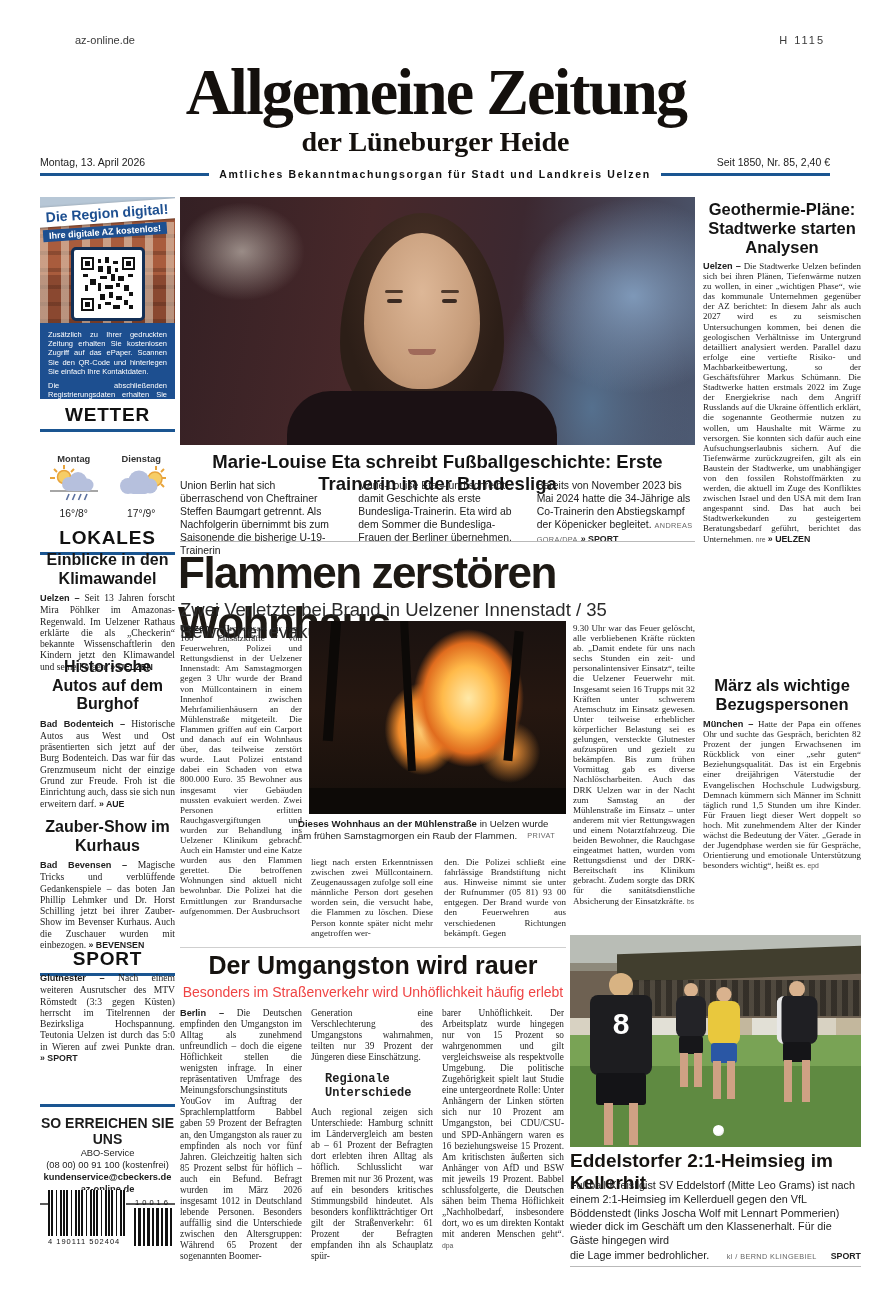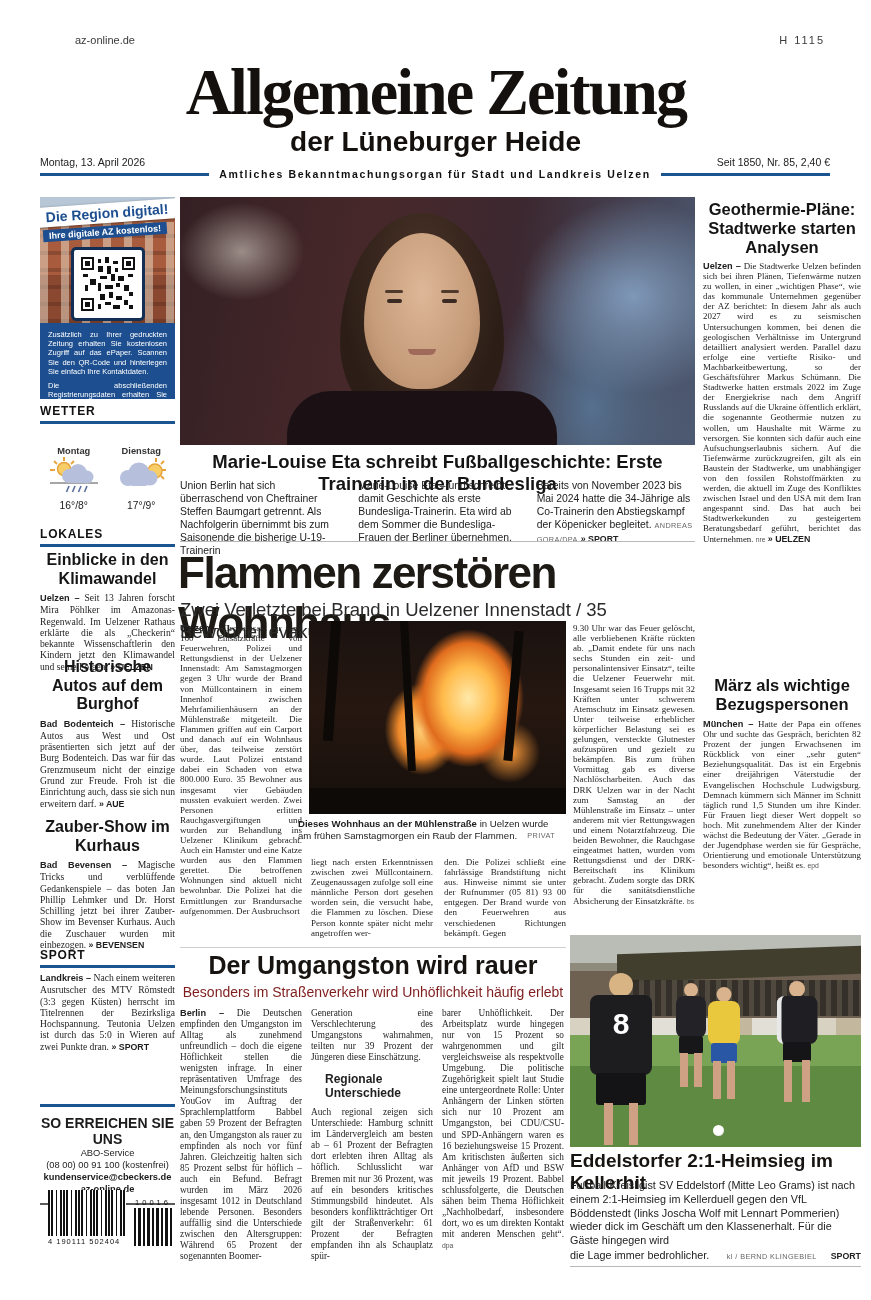--- a/index.html
+++ b/index.html
@@ -5,30 +5,30 @@
   html,body{margin:0;padding:0;background:#e8e8e8;}
   #page{position:relative;width:871px;height:1300px;background:#fff;overflow:hidden;
         font-family:"Liberation Sans","DejaVu Sans",sans-serif;color:#1c1c1c;}
 
   
   .topbar-left{position:absolute;top:34px;left:75px;font-size:11px;color:#3a3a3a;}
   .topbar-right{position:absolute;top:34px;right:46px;font-size:11px;color:#3a3a3a;letter-spacing:2px;}
   .masthead{position:absolute;top:46px;left:0;right:0;text-align:center;color:#14100d;margin-top:12px;}
   .masthead-title{display:inline-block;font-family:"Liberation Serif",serif;font-weight:bold;
       font-size:66px;line-height:68px;letter-spacing:-2px;transform:scaleX(.97);}
-  .masthead-sub{font-family:Liberation Sans, sans-serif;font-weight:bold;font-size:28px;line-height:30px;margin-top:1px;}
+  .masthead-sub{font-family:Liberation Serif, serif;font-weight:bold;font-size:28px;line-height:30px;margin-top:1px;}
   .dateline{position:absolute;top:156px;left:40px;right:41px;display:flex;justify-content:space-between;
       font-size:10.5px;color:#222;}
   .organ-row{position:absolute;top:168px;left:40px;right:41px;display:flex;align-items:center;gap:10px;}
   .organ-row .rule{flex:1;height:3px;background:#1a5591;}
   .organ-text{font-size:10.5px;font-weight:bold;letter-spacing:1.6px;color:#111;white-space:nowrap;}
 
   
   .abs{position:absolute;}
-  .sec-head{font-weight:bold;font-size:12px;text-align:left;letter-spacing:.8px;color:#111;}
+  .sec-head{font-weight:bold;font-size:19px;text-align:center;letter-spacing:.8px;color:#111;}
   .sec-rule{height:2.5px;background:#1a5591;margin-top:3px;}
   .side-title{font-weight:bold;font-size:16px;line-height:18.5px;text-align:center;color:#161616;margin-bottom:4px;}
   .side-body{font-family:"Liberation Serif","DejaVu Serif",serif;font-size:9.6px;line-height:11.3px;
       text-align:justify;color:#1e1e1e;}
   .kicker{font-family:"Liberation Sans",sans-serif;font-weight:bold;font-size:9.2px;}
   .ref{font-family:"Liberation Sans",sans-serif;font-weight:bold;font-size:8.8px;white-space:nowrap;}
   .byline{font-family:"Liberation Sans",sans-serif;font-size:6.8px;color:#555;}
   .credit{font-family:"Liberation Sans",sans-serif;font-size:7.3px;color:#666;letter-spacing:.4px;}
   .hr{height:1px;background:#b9b9b9;}
   .news-body{font-family:"Liberation Serif","DejaVu Serif",serif;font-size:9px;line-height:10.1px;
@@ -104,23 +104,23 @@
                 radial-gradient(52px 64px at 44% 56%,#ffd27a 0%,#f08a2a 45%,rgba(150,60,10,0) 72%),
                 radial-gradient(44px 44px at 78% 68%,#ff9c3a,transparent 70%),
                 linear-gradient(180deg,#1a1210 0%,#261710 45%,#150f0b 100%);}
   .fire-beam{position:absolute;background:#0c0907;}
   .fire-caption{left:298px;top:818px;width:257px;font-size:9.6px;line-height:11.6px;color:#222;}
   .fcol2{left:311px;top:857px;height:90px;}
   .fcol3{left:444px;top:857px;height:90px;}
 
   
   .umg-head{left:180px;top:951px;width:386px;font-size:25px;font-weight:bold;text-align:center;color:#161310;}
-  .umg-sub{left:180px;top:984px;width:386px;font-size:14px;text-align:center;color:#7f1d1d;}
+  .umg-sub{left:180px;top:984px;width:386px;font-size:14px;text-align:center;color:#ef4444;}
   .ucol{width:122px;top:1008px;height:288px;font-size:9.3px;line-height:11.05px;}
-  .umg-subhead{font-family:Liberation Sans, sans-serif;font-weight:bold;font-size:12px;line-height:14px;
+  .umg-subhead{font-family:Liberation Mono, monospace;font-weight:bold;font-size:12px;line-height:14px;
       text-align:left;padding-left:14px;margin:9px 0 7px;}
 
   
   .fb-photo{left:570px;top:935px;width:291px;height:212px;overflow:hidden;
       background:linear-gradient(180deg,#b9bdb6 0 13%,#8e8a7c 13% 17%,#6e6152 17% 40%,#90897a 40% 46%,#79a355 46% 62%,#5f8a41 62% 100%);}
   .fb-roof{position:absolute;top:7%;left:16%;right:-2%;height:13%;background:#413e2e;transform:skewY(-2deg);}
   .fb-stand{position:absolute;top:21%;left:18%;right:0;height:17%;opacity:.9;
       background:repeating-linear-gradient(90deg,#2e2a24 0 6px,#4c463c 6px 11px);}
   .fb-banner{position:absolute;top:39%;left:0;right:0;height:8%;
       background:repeating-linear-gradient(90deg,#d8d2c2 0 42px,#c3b79d 42px 70px,#e2e0d6 70px 112px);}
@@ -297,21 +297,21 @@
     <div class="side-title">Zauber-Show im Kurhaus</div>
     <div class="side-body"><span class="kicker">Bad Bevensen –</span> <span>Magische Tricks und verblüffende Gedankenspiele – das boten Jan Phillip Lehmker und Dr. Horst Schilling jetzt bei ihrer Zauber-Show im Bevenser Kurhaus. Auch die Zuschauer wurden mit einbezogen.</span> <span class="ref">» BEVENSEN</span></div>
   </div>
 
   <div class="abs" style="left:40px;top:948px;width:135px;">
     <div class="sec-head">SPORT</div>
     <div class="sec-rule"></div>
   </div>
 
   <div class="abs" style="left:40px;top:972px;width:135px;">
-    <div class="side-body"><span class="kicker">Landkreis –</span> <span>Nach einem weiteren Ausrutscher des MTV Römstedt (3:3 gegen Küsten) herrscht im Titelrennen der Bezirksliga Hochspannung. Teutonia Uelzen ist durch das 5:0 in Wieren auf zwei Punkte dran.</span> <span class="ref">» SPORT</span></div>
+    <div class="side-body"><span class="kicker">Glutnester –</span> <span>Nach einem weiteren Ausrutscher des MTV Römstedt (3:3 gegen Küsten) herrscht im Titelrennen der Bezirksliga Hochspannung. Teutonia Uelzen ist durch das 5:0 in Wieren auf zwei Punkte dran.</span> <span class="ref">» SPORT</span></div>
   </div>
 
   <div class="abs contact">
     <div class="toprule"></div>
     <div class="l1">SO ERREICHEN SIE UNS</div>
     <div class="ln">ABO-Service</div>
     <div class="ln">(08 00) 00 91 100 (kostenfrei)</div>
     <div class="lb">kundenservice@cbeckers.de</div>
     <div class="lb">az-online.de</div>
     <div class="botrule"></div>

